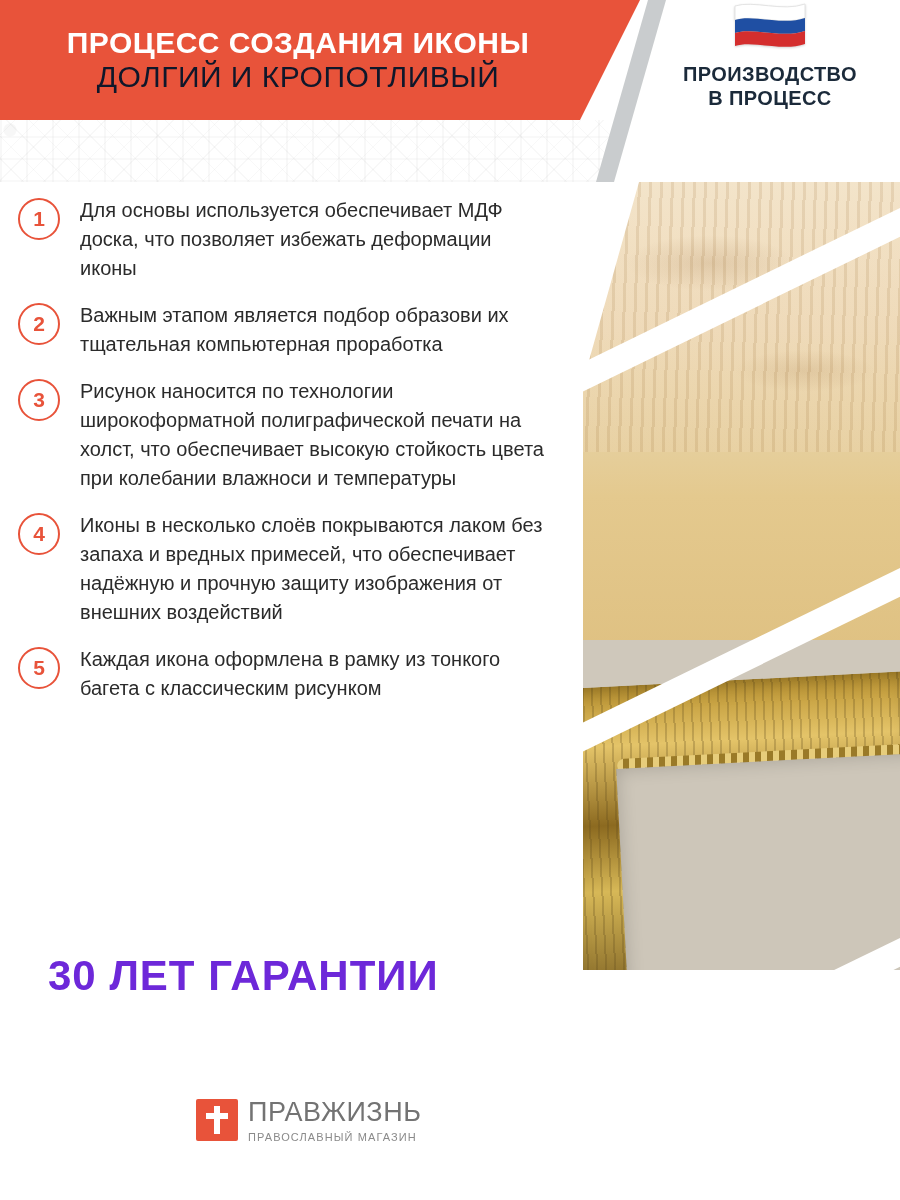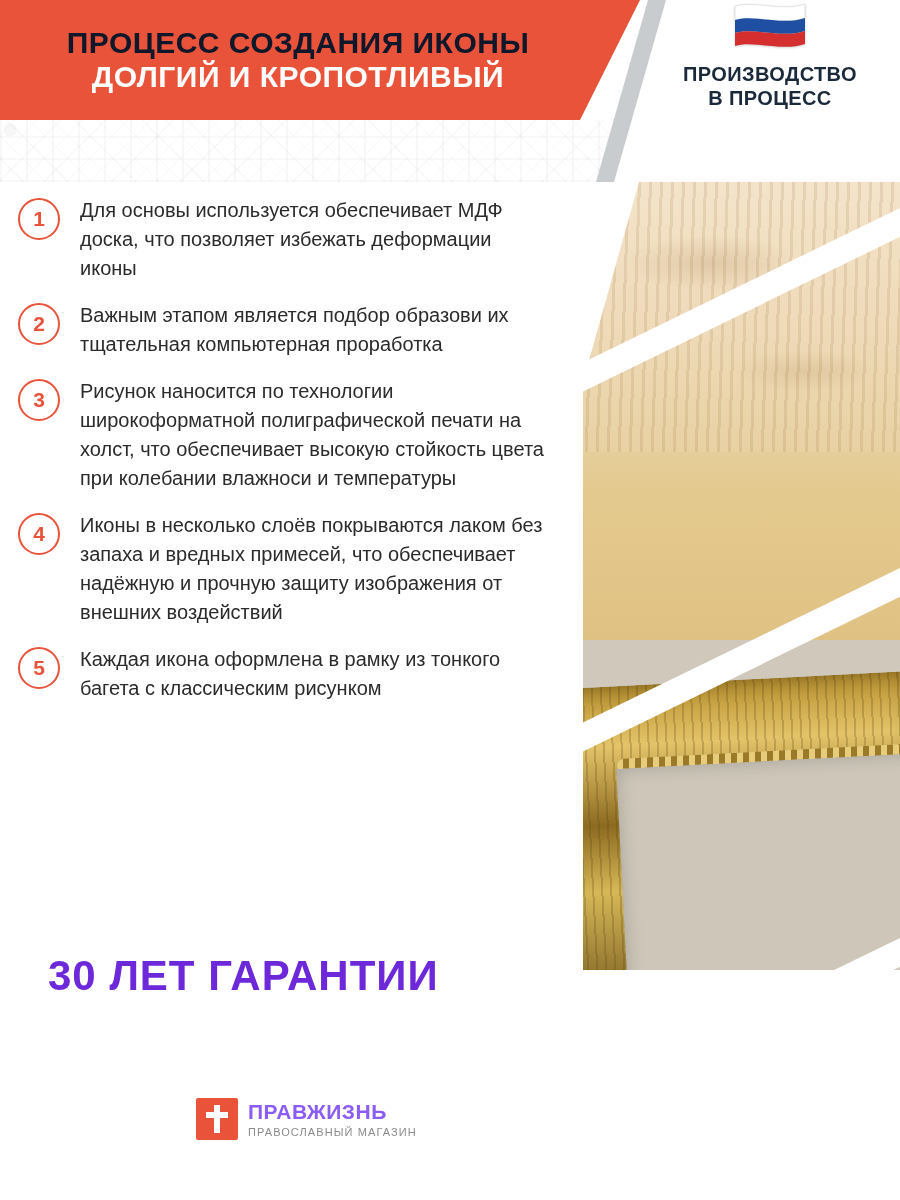--- a/index.html
+++ b/index.html
@@ -33,32 +33,32 @@
     height:120px;
     background:#e8533a;
     clip-path: polygon(0 0, 640px 0, 580px 120px, 0 120px);
     display:flex;
     flex-direction:column;
     align-items:center;
     justify-content:center;
     padding-right:44px;
   }
   .header-title-1 {
-    color:#0f172a;
+    color:#ffffff;
     font-size:30px;
     font-weight:bold;
     letter-spacing:0.5px;
     line-height:1.12;
     text-align:center;
     white-space:nowrap;
   }
   .header-title-2 {
-    color:#ffffff;
+    color:#0f172a;
     font-size:30px;
-    font-weight:bold;
+    font-weight:normal;
     letter-spacing:0.5px;
     line-height:1.12;
     text-align:center;
     white-space:nowrap;
   }
 
   .header-right {
     position:absolute;
     top:0;
     left:640px;
@@ -389,23 +389,23 @@
   }
   .logo-mark::after {
     content:"";
     position:absolute;
     left:10px; top:14px;
     width:22px; height:6px;
     background:#ffffff;
   }
   .logo-text { margin-left:10px; }
   .logo-name {
-    color:#8b5cf6;
-    font-size:21px;
-    font-weight:bold;
+    color:#737373;
+    font-size:27px;
+    font-weight:normal;
     letter-spacing:0.5px;
     line-height:1.1;
   }
   .logo-sub {
     color:#8a8a8a;
     font-size:11px;
     letter-spacing:1.1px;
     margin-top:3px;
   }
 </style>

